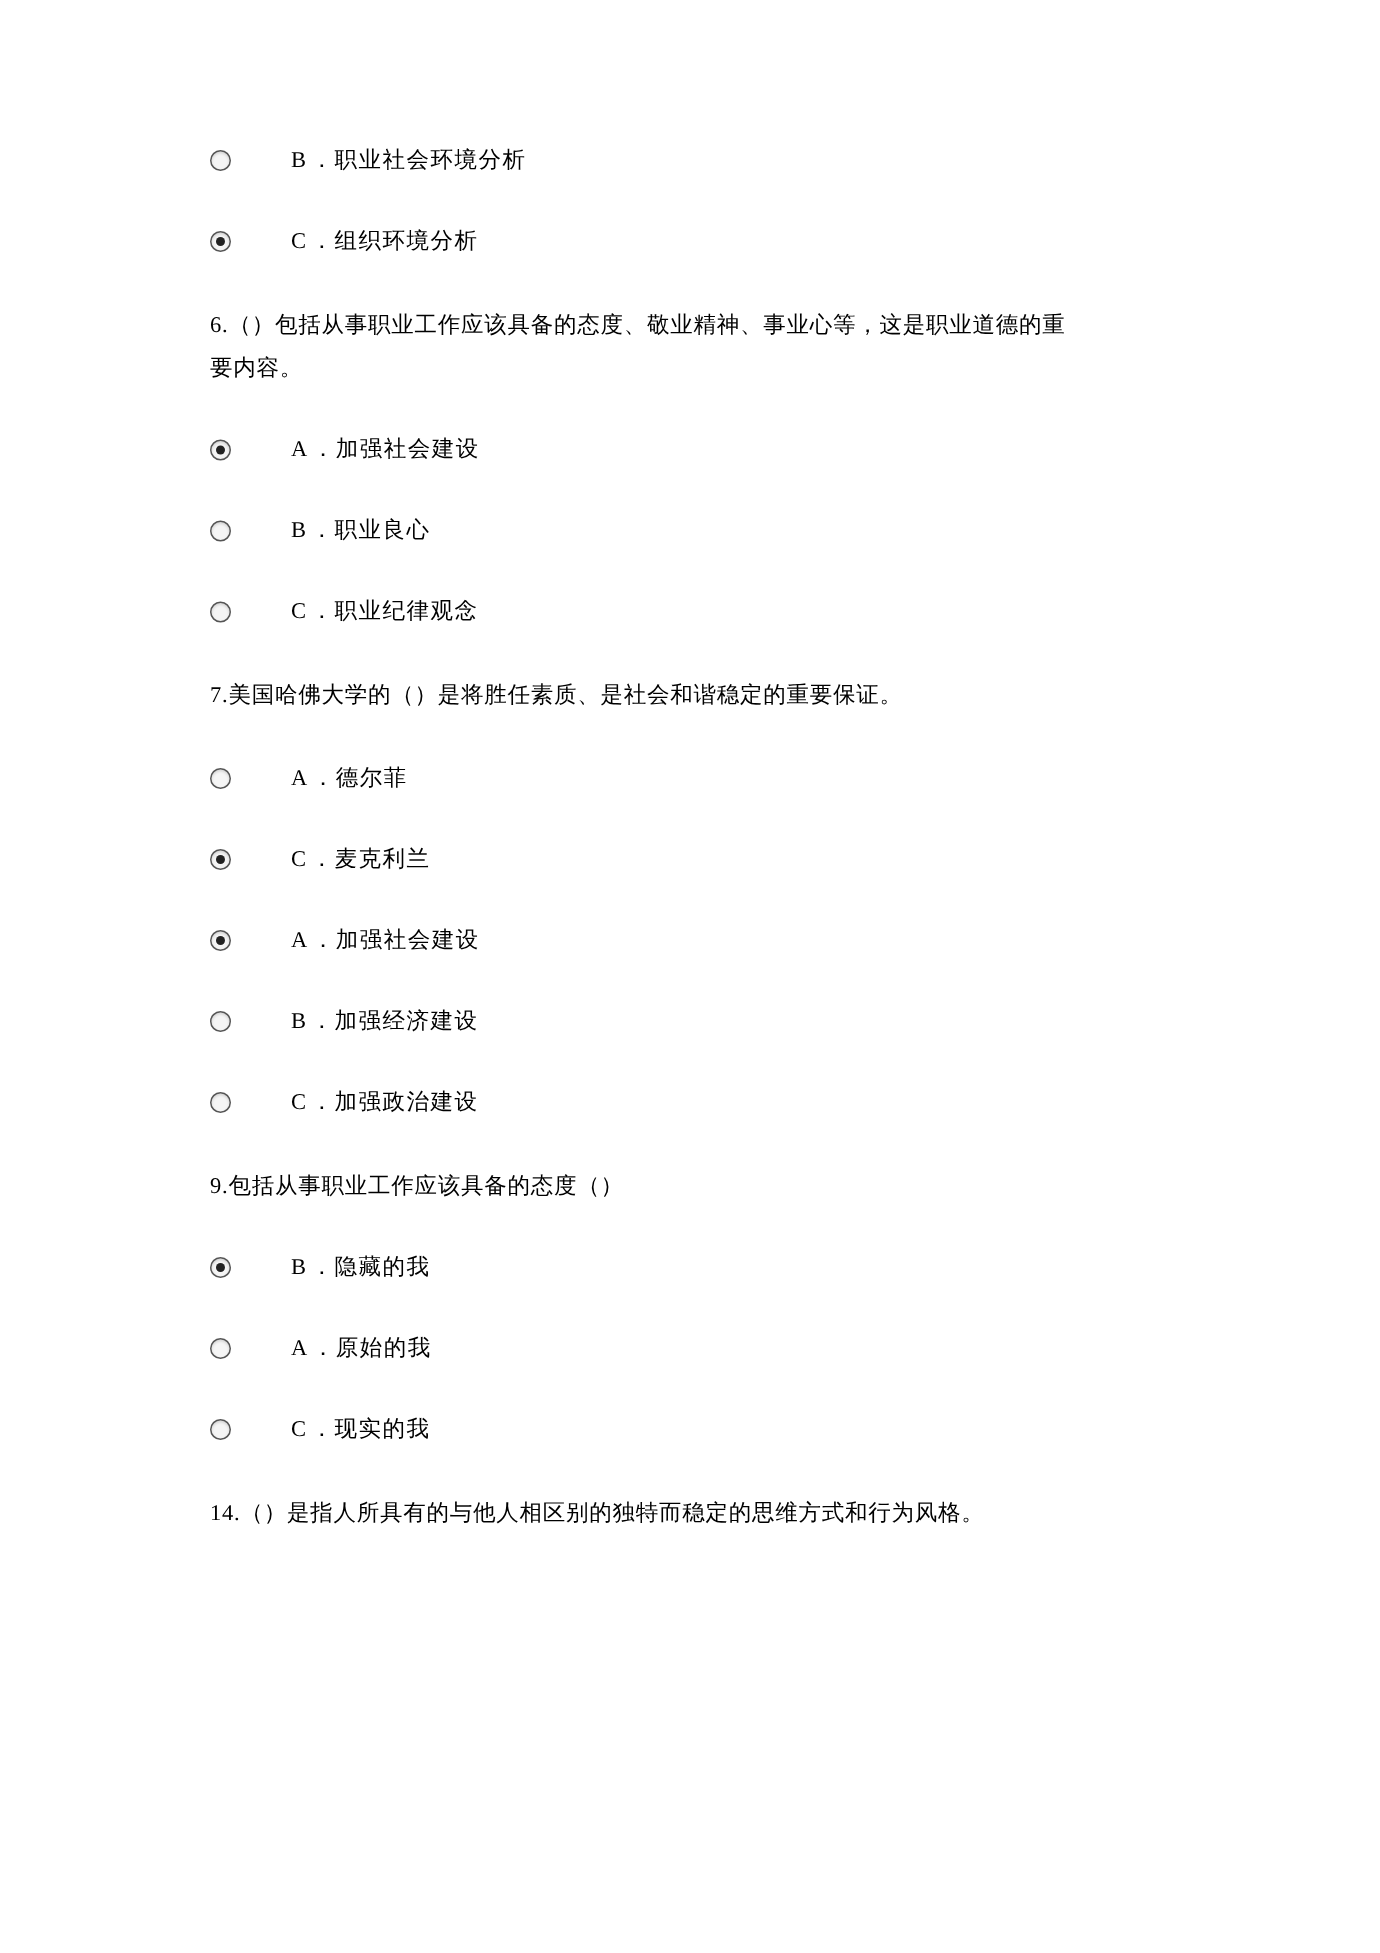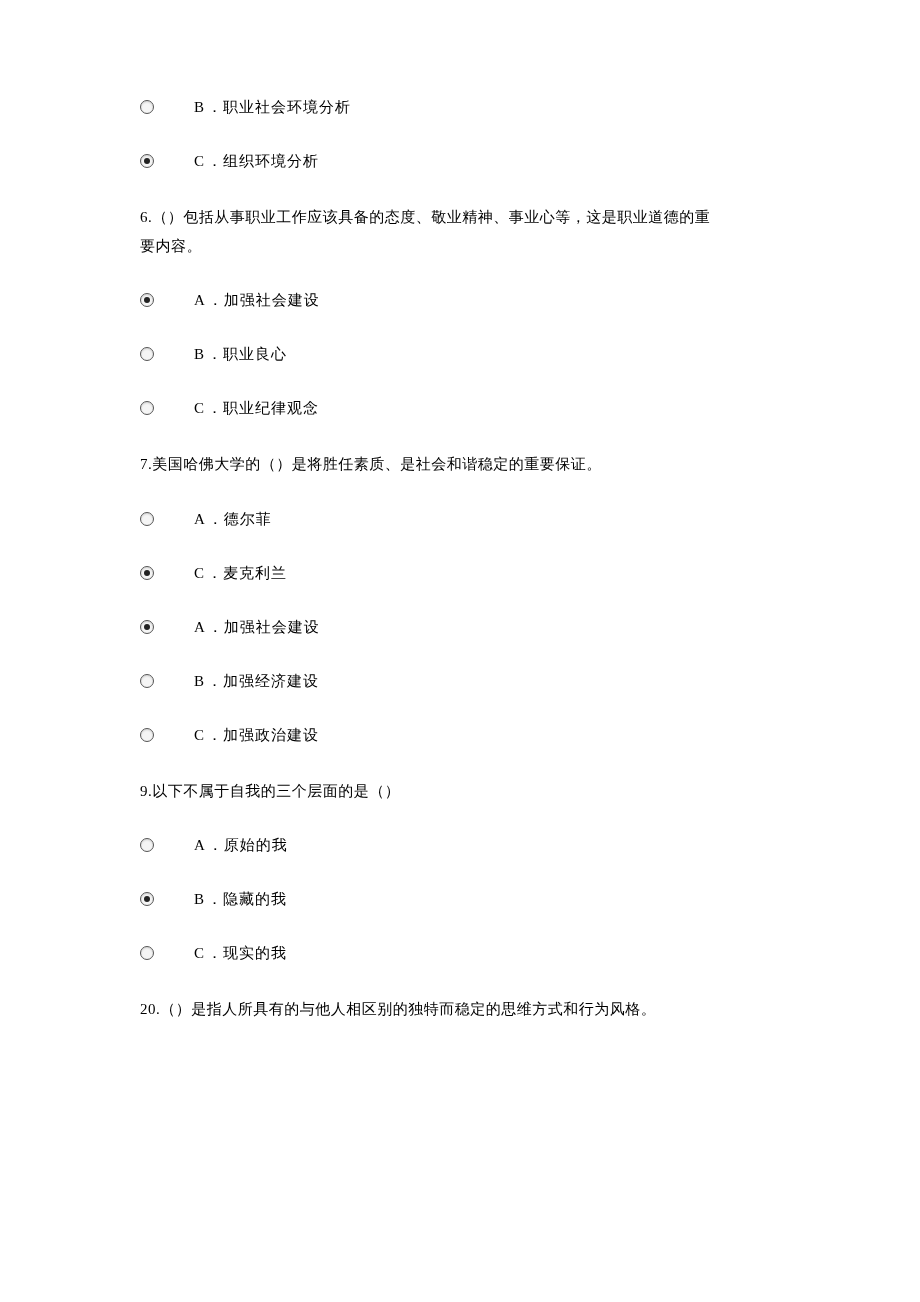--- a/index.html
+++ b/index.html
@@ -155,44 +155,44 @@
   <div class="option-row">
     <div class="radio-wrap">
       <span class="radio-icon"></span>
     </div>
     <span class="option-text">
       <span class="option-letter">C</span>．<span>加强政治建设</span>
     </span>
   </div>
 
   <div class="question">
-    <span class="q-num">9.</span><span>以下不属于自我的三个层面的是（）</span>
-  </div>
-  <div class="option-row">
-    <div class="radio-wrap">
-      <span class="radio-icon"></span>
-    </div>
-    <span class="option-text">
-      <span class="option-letter">A</span>．<span>原始的我</span>
-    </span>
+    <span class="q-num">9.</span><span>包括从事职业工作应该具备的态度（）</span>
   </div>
   <div class="option-row">
     <div class="radio-wrap">
       <span class="radio-icon checked"></span>
     </div>
     <span class="option-text">
       <span class="option-letter">B</span>．<span>隐藏的我</span>
     </span>
   </div>
   <div class="option-row">
     <div class="radio-wrap">
       <span class="radio-icon"></span>
     </div>
     <span class="option-text">
+      <span class="option-letter">A</span>．<span>原始的我</span>
+    </span>
+  </div>
+  <div class="option-row">
+    <div class="radio-wrap">
+      <span class="radio-icon"></span>
+    </div>
+    <span class="option-text">
       <span class="option-letter">C</span>．<span>现实的我</span>
     </span>
   </div>
 
   <div class="question">
-    <span class="q-num">20.</span><span>（）是指人所具有的与他人相区别的独特而稳定的思维方式和行为风格。</span>
+    <span class="q-num">14.</span><span>（）是指人所具有的与他人相区别的独特而稳定的思维方式和行为风格。</span>
   </div>
 
 </div>
 
 </body></html>

